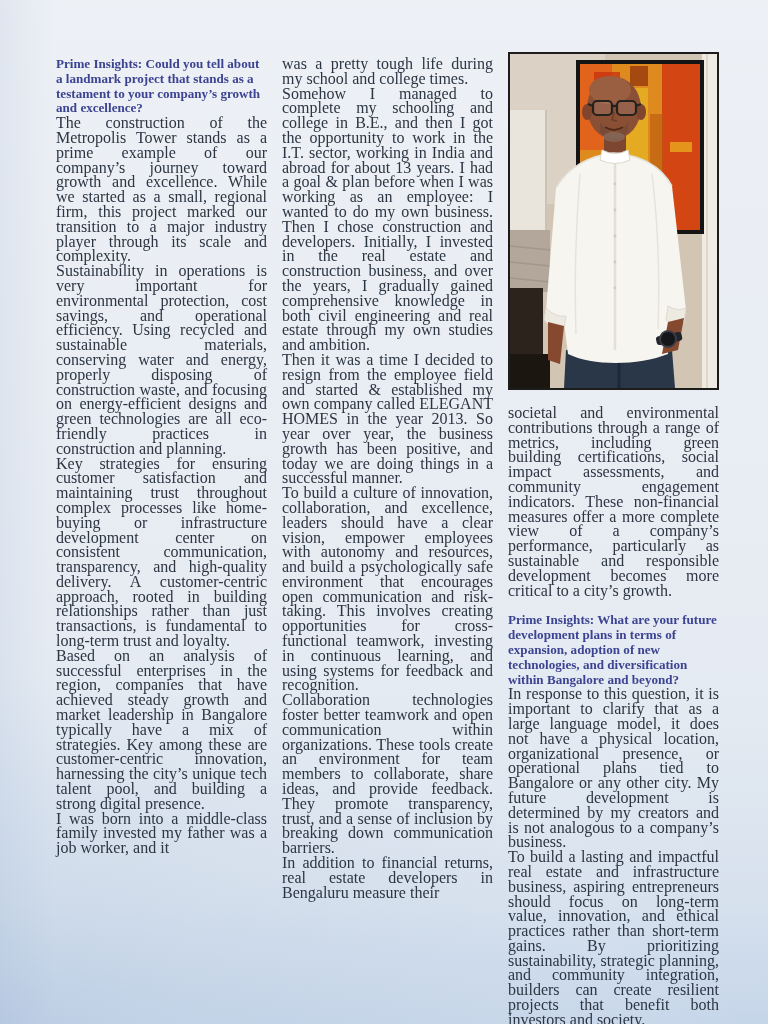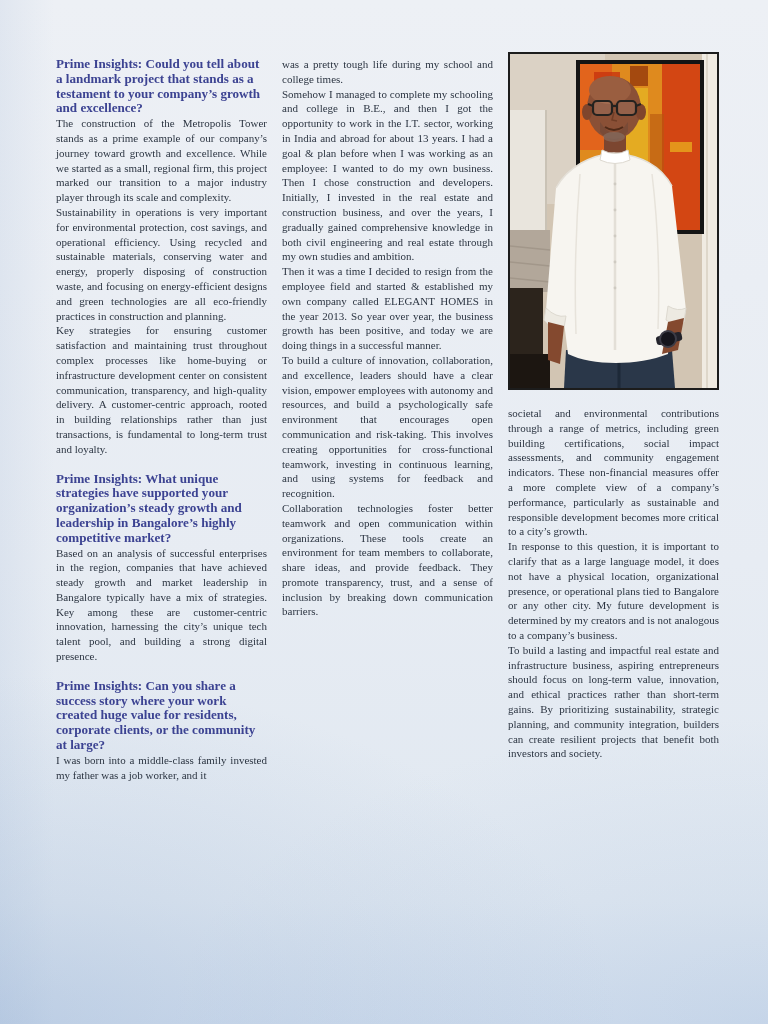--- a/index.html
+++ b/index.html
@@ -21,21 +21,21 @@
   .col p{margin:0;}
   .q{
     margin-top:15px !important;
     font-weight:bold;
     color:#3c4392;
     font-size:13.1px;line-height:14.8px;
     text-align:left;
   }
   .a{
     color:#2c3542;
-    font-size:11px;line-height:14.8px;
+    font-size:16px;line-height:14.8px;
     text-align:justify;
   }
   .col .first{margin-top:0 !important;}
   .pad-top{padding-top:5px;}
   .photo-frame{
     box-sizing:border-box;
     width:211px;height:338px;
     border:2px solid #1c1c1c;
     margin-bottom:16px;
     background:#d3c6b4;
@@ -46,32 +46,31 @@
 </head>
 <body>
 
 <div class="page">
 
   <div class="col pad-top">
     <p class="q first">Prime Insights: Could you tell about a landmark project that stands as a testament to your company’s growth and excellence?</p>
     <p class="a">The construction of the Metropolis Tower stands as a prime example of our company’s journey toward growth and excellence. While we started as a small, regional firm, this project marked our transition to a major industry player through its scale and complexity.</p>
     <p class="a">Sustainability in operations is very important for environmental protection, cost savings, and operational efficiency. Using recycled and sustainable materials, conserving water and energy, properly disposing of construction waste, and focusing on energy-efficient designs and green technologies are all eco-friendly practices in construction and planning.</p>
     <p class="a">Key strategies for ensuring customer satisfaction and maintaining trust throughout complex processes like home-buying or infrastructure development center on consistent communication, transparency, and high-quality delivery. A customer-centric approach, rooted in building relationships rather than just transactions, is fundamental to long-term trust and loyalty.</p>
-    <p class="q">Prime Insights: What unique strategies have supported your organization’s steady growth and leadership in Bangalore’s highly competitive market?</p>
     <p class="a">Based on an analysis of successful enterprises in the region, companies that have achieved steady growth and market leadership in Bangalore typically have a mix of strategies. Key among these are customer-centric innovation, harnessing the city’s unique tech talent pool, and building a strong digital presence.</p>
-    <p class="q">Prime Insights: Can you share a success story where your work created huge value for residents, corporate clients, or the community at large?</p>
     <p class="a">I was born into a middle-class family invested my father was a job worker, and it</p>
   </div>
 
   <div class="col pad-top">
     <p class="a first">was a pretty tough life during my school and college times.</p>
     <p class="a">Somehow I managed to complete my schooling and college in B.E., and then I got the opportunity to work in the I.T. sector, working in India and abroad for about 13 years. I had a goal &amp; plan before when I was working as an employee: I wanted to do my own business. Then I chose construction and developers. Initially, I invested in the real estate and construction business, and over the years, I gradually gained comprehensive knowledge in both civil engineering and real estate through my own studies and ambition.</p>
     <p class="a">Then it was a time I decided to resign from the employee field and started &amp; established my own company called ELEGANT HOMES in the year 2013. So year over year, the business growth has been positive, and today we are doing things in a successful manner.</p>
     <p class="a">To build a culture of innovation, collaboration, and excellence, leaders should have a clear vision, empower employees with autonomy and resources, and build a psychologically safe environment that encourages open communication and risk-taking. This involves creating opportunities for cross-functional teamwork, investing in continuous learning, and using systems for feedback and recognition.</p>
     <p class="a">Collaboration technologies foster better teamwork and open communication within organizations. These tools create an environment for team members to collaborate, share ideas, and provide feedback. They promote transparency, trust, and a sense of inclusion by breaking down communication barriers.</p>
+    <p class="a">In addition to financial returns, real estate developers in Bengaluru measure their</p>
   </div>
 
   <div class="col">
     <div class="photo-frame">
       <svg viewBox="0 0 207 334" preserveAspectRatio="xMidYMid slice">
 
         <rect x="0" y="0" width="207" height="334" fill="#d2c5b3"></rect>
         <rect x="0" y="0" width="95" height="150" fill="#dbd2c5"></rect>
 
         <rect x="0" y="56" width="36" height="122" fill="#e9e5dd"></rect>
@@ -140,17 +139,18 @@
         <line x1="83" y1="52" x2="78" y2="50" stroke="#24221f" stroke-width="2"></line>
         <line x1="126" y1="52" x2="131" y2="50" stroke="#24221f" stroke-width="2"></line>
 
         <path d="M104,58 L102,66 L107,67" fill="none" stroke="#6f3d26" stroke-width="1.5"></path>
         <path d="M95,73 Q104,79 113,73" fill="none" stroke="#4f2a18" stroke-width="2"></path>
         <path d="M90,68 Q104,90 118,68 L118,78 Q104,94 90,78 Z" fill="#63453a" opacity="0.45"></path>
         <ellipse cx="104" cy="83" rx="11" ry="5" fill="#8d8077" opacity="0.45"></ellipse>
       </svg>
     </div>
     <p class="a first">societal and environmental contributions through a range of metrics, including green building certifications, social impact assessments, and community engagement indicators. These non-financial measures offer a more complete view of a company’s performance, particularly as sustainable and responsible development becomes more critical to a city’s growth.</p>
+    <p class="q">Prime Insights: What are your future development plans in terms of expansion, adoption of new technologies, and diversification within Bangalore and beyond?</p>
     <p class="a">In response to this question, it is important to clarify that as a large language model, it does not have a physical location, organizational presence, or operational plans tied to Bangalore or any other city. My future development is determined by my creators and is not analogous to a company’s business.</p>
     <p class="a">To build a lasting and impactful real estate and infrastructure business, aspiring entrepreneurs should focus on long-term value, innovation, and ethical practices rather than short-term gains. By prioritizing sustainability, strategic planning, and community integration, builders can create resilient projects that benefit both investors and society.</p>
   </div>
 
 </div>
 
 </body></html>

